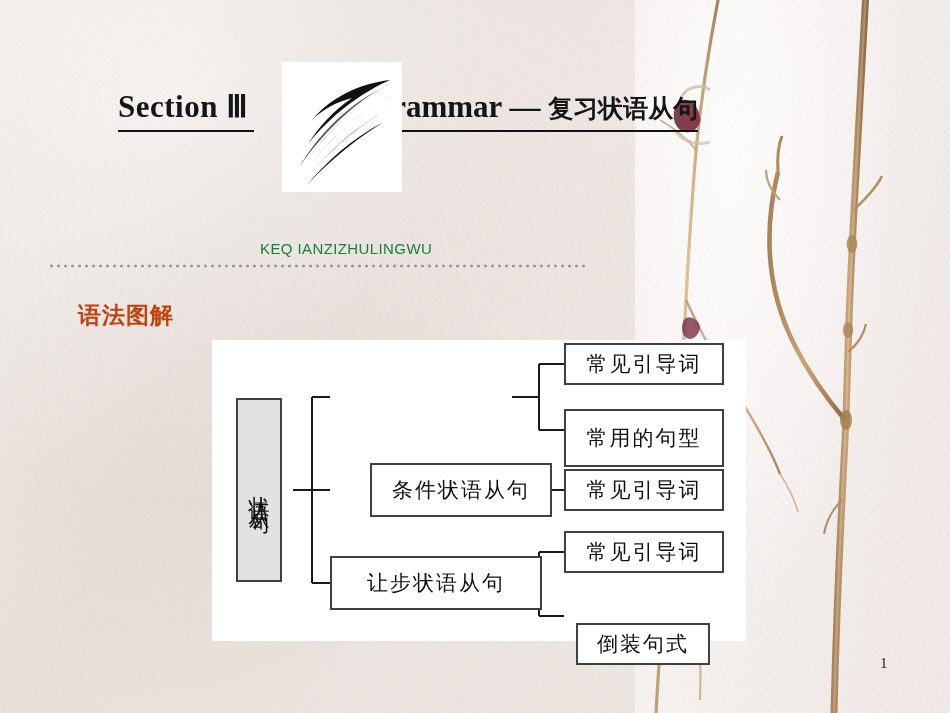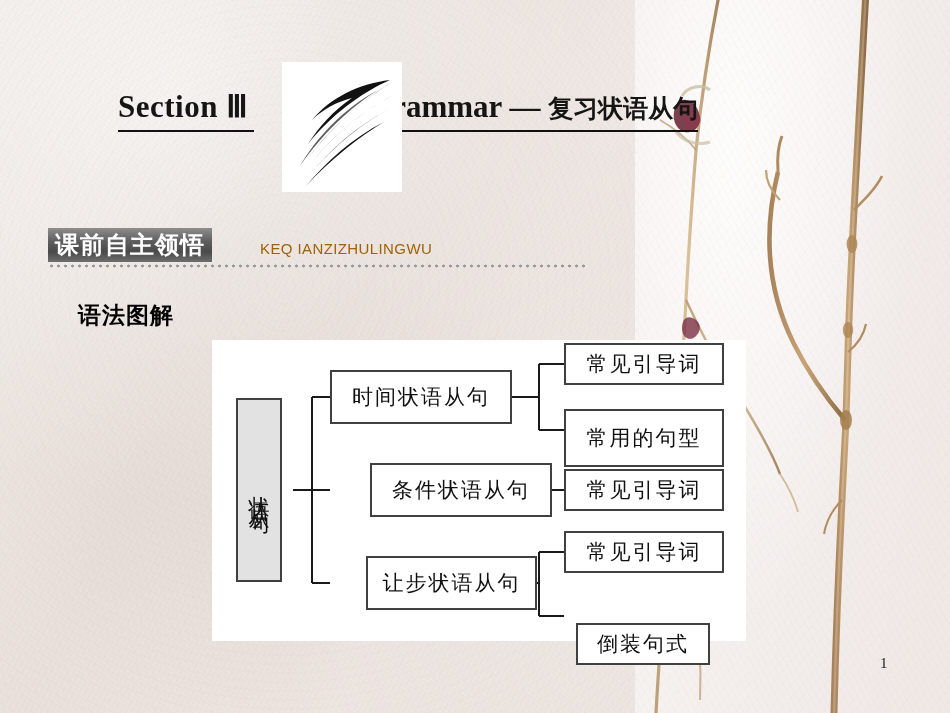--- a/index.html
+++ b/index.html
@@ -102,33 +102,33 @@
     background: linear-gradient(180deg, #8e8e8e 0%, #5d5d5d 40%, #4a4a4a 70%, #6e6e6e 100%);
   }
   .badge-box span {
     font-family: "DejaVu Sans", "Liberation Sans", sans-serif;
     font-weight: bold; font-size: 24px; color: #fff;
     letter-spacing: 1px; line-height: 1;
   }
   .badge-pinyin {
     position: absolute; left: 212px; top: 12px;
     font-family: "Liberation Sans", sans-serif;
-    font-size: 15px; color: #a16207; letter-spacing: .4px;
+    font-size: 15px; color: #15803d; letter-spacing: .4px;
   }
   .badge-dots {
     position: absolute; left: 0; top: 36px; width: 538px; height: 4px;
     background-image: radial-gradient(circle, #9a9a9a 0 1.4px, rgba(0,0,0,0) 1.6px);
     background-size: 7px 4px; background-repeat: repeat-x;
   }
 
   
   .subhead {
     position: absolute; left: 78px; top: 300px;
     font-family: "DejaVu Sans", "Liberation Sans", sans-serif;
-    font-weight: bold; font-size: 23px; color: #000000;
+    font-weight: bold; font-size: 23px; color: #c2410c;
     letter-spacing: 1px;
   }
 
   
   .diagram-panel {
     position: absolute; left: 212px; top: 340px;
     width: 534px; height: 301px;
     background: #ffffff;
   }
   .diagram-panel svg { display: block; }
@@ -233,23 +233,20 @@
                C48 36, 76 22, 108 18 Z" fill="#111111"></path>
       <path d="M110 20 C84 36, 52 62, 28 94 C44 72, 72 44, 110 20 Z" fill="#1a1a1a"></path>
       <path d="M110 34 C86 46, 54 70, 30 100 C50 76, 78 50, 110 34 Z" fill="#9b9b9b"></path>
       <path d="M106 48 C82 60, 52 84, 28 112 C48 88, 74 64, 106 48 Z" fill="#6f6f6f"></path>
       <path d="M102 60 C78 74, 48 98, 24 124 C44 100, 70 76, 102 60 Z" fill="#141414"></path>
       <path d="M96 28 C70 44, 40 72, 18 104 C34 76, 62 46, 96 28 Z" fill="#3b3b3b" opacity=".8"></path>
     </svg>
   </div>
 
   <div class="badge-wrap">
-    <div class="badge-box">
-      <span>课前自主领悟</span>
-    </div>
     <div class="badge-pinyin">KEQ IANZIZHULINGWU</div>
     <div class="badge-dots"></div>
   </div>
 
   <div class="subhead">语法图解</div>
 
   <div class="diagram-panel">
     <svg width="534" height="301" viewBox="0 0 534 301">
       <g stroke="#1a1a1a" stroke-width="2.4" fill="none" shape-rendering="crispEdges">
 
@@ -270,23 +267,22 @@
 
         <path d="M300 243 H327"></path>
         <path d="M327 212 V276"></path>
         <path d="M327 212 H352"></path>
         <path d="M327 276 H352"></path>
       </g>
     </svg>
 
     <div class="nodebox root" style="left:24px; top:58px; width:46px; height:184px;">状语从句</div>
 
-    <div class="nodebox" style="left:118px; top:30px; width:182px; height:54px;">时间状语从句</div>
     <div class="nodebox" style="left:118px; top:123px; width:182px; height:54px;margin-left:40px;">条件状语从句</div>
-    <div class="nodebox" style="left:118px; top:216px; width:171px; height:54px;margin-left:36px;">让步状语从句</div>
+    <div class="nodebox" style="left:118px; top:216px; width:212px; height:54px;">让步状语从句</div>
 
     <div class="nodebox" style="left:352px; top:3px; width:160px; height:42px;">常见引导词</div>
     <div class="nodebox" style="left:352px; top:69px; width:160px; height:58px;">常用的句型</div>
 
     <div class="nodebox" style="left:352px; top:129px; width:160px; height:42px;">常见引导词</div>
 
     <div class="nodebox" style="left:352px; top:191px; width:160px; height:42px;">常见引导词</div>
     <div class="nodebox" style="left:364px; top:255px; width:134px; height:42px;margin-top:28px;">倒装句式</div>
   </div>
 

